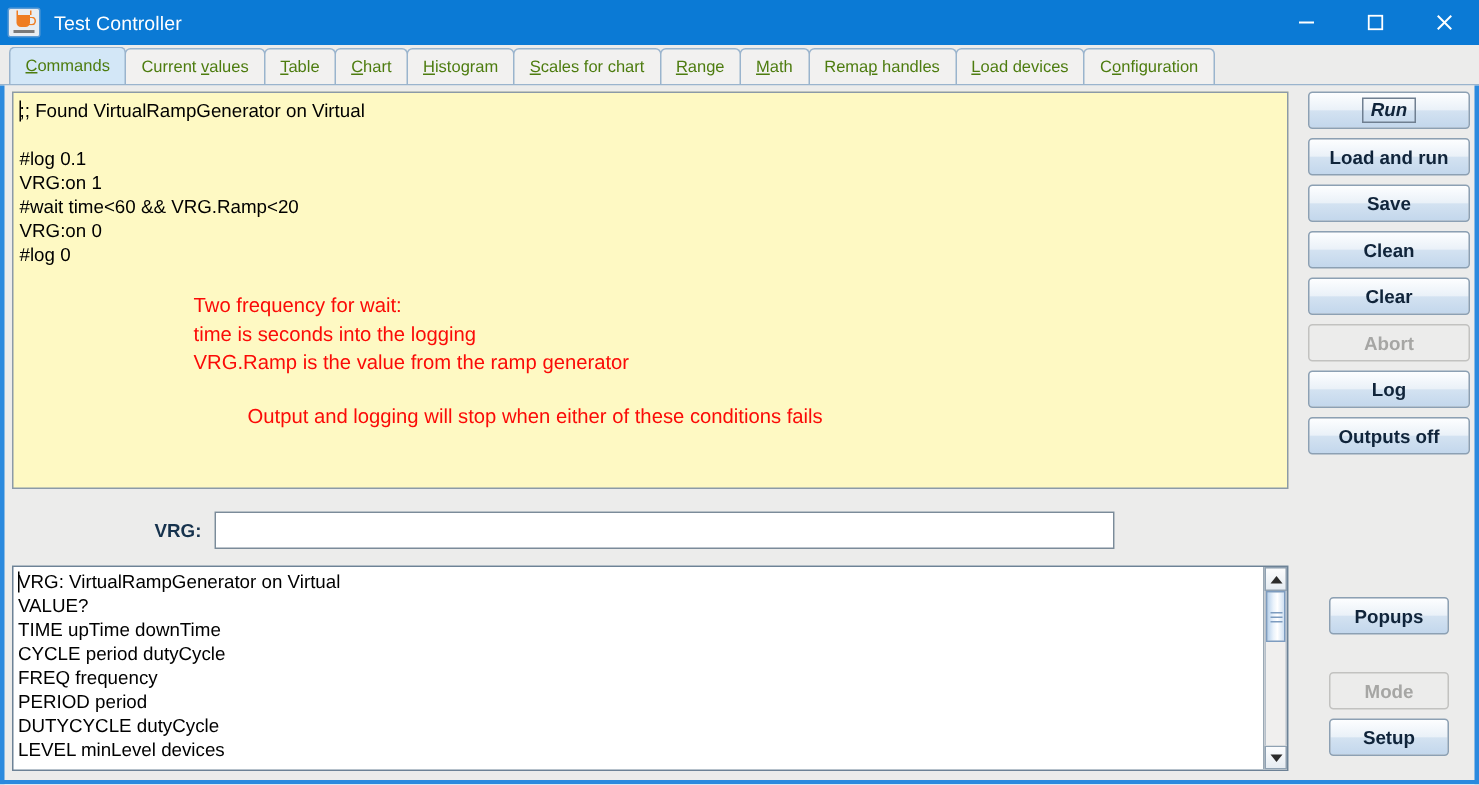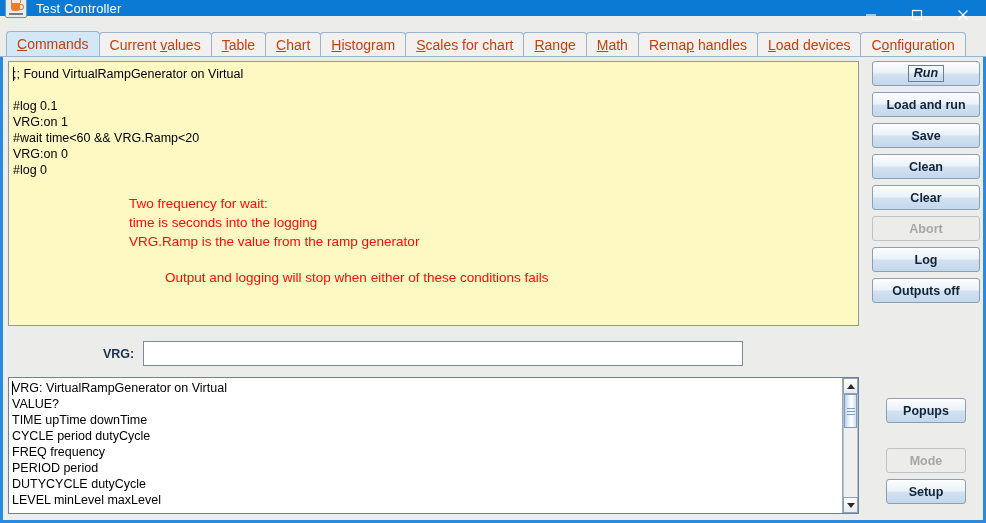--- a/index.html
+++ b/index.html
@@ -16,21 +16,21 @@
     height: 523px;
     overflow: hidden;
     background: #ececeb;
     box-sizing: border-box;
   }
 
   
   .titlebar {
     position: absolute;
     left: 0; top: 0;
-    width: 986px; height: 16px;
+    width: 986px; height: 30px;
     background: #0b7ad5;
     display: flex;
     align-items: center;
   }
   .app-icon {
     width: 22px; height: 20px;
     margin-left: 5px;
     background: #e8edf2;
     border: 1px solid #5b9bd5;
     border-radius: 2px;
@@ -98,22 +98,22 @@
     padding-left: 6px;
     box-sizing: border-box;
     border-bottom: 1px solid #9ab4cd;
   }
   .tab {
     position: relative;
     height: 24px;
     padding: 0 10px;
     display: flex;
     align-items: center;
-    font-size: 14px;
-    color: #c2410c;
+    font-size: 11px;
+    color: #4d7c0f;
     background: #f2f1f0;
     border: 1px solid #9ab4cd;
     border-bottom: none;
     border-radius: 4px 4px 0 0;
     margin-right: -1px;
     box-sizing: border-box;
     white-space: nowrap;
   }
   .tab.active {
     background: #d3e7f7;
@@ -426,21 +426,21 @@
     <div class="outpanel">
       <div class="outlist">
         <div class="out-caret"></div>
         <div class="out-line">VRG: VirtualRampGenerator on Virtual</div>
         <div class="out-line">VALUE?</div>
         <div class="out-line">TIME upTime downTime</div>
         <div class="out-line">CYCLE period dutyCycle</div>
         <div class="out-line">FREQ frequency</div>
         <div class="out-line">PERIOD period</div>
         <div class="out-line">DUTYCYCLE dutyCycle</div>
-        <div class="out-line">LEVEL minLevel maxLevel</div>
+        <div class="out-line">LEVEL minLevel devices</div>
       </div>
       <div class="vscroll">
         <div class="sb-arrow">
             <div class="tri up"></div>
           </div>
         <div class="sb-track">
           <div class="sb-thumb">
               <i></i>
               <i></i>
               <i></i>

